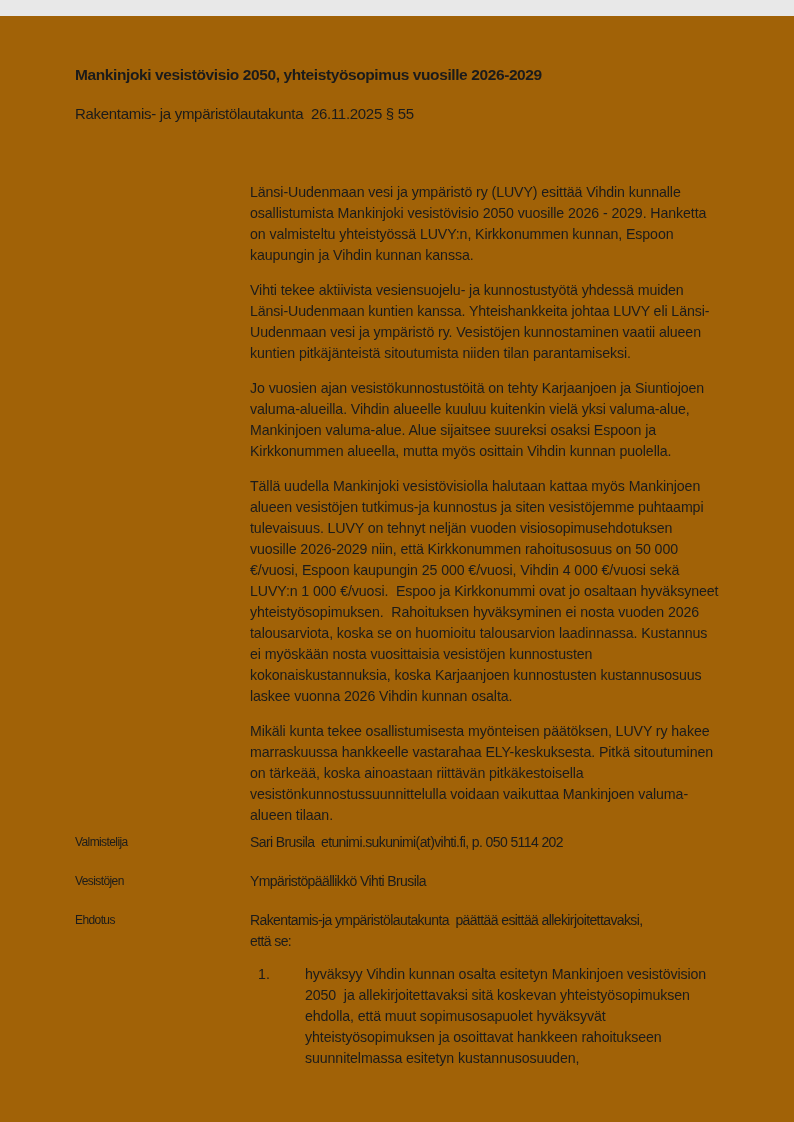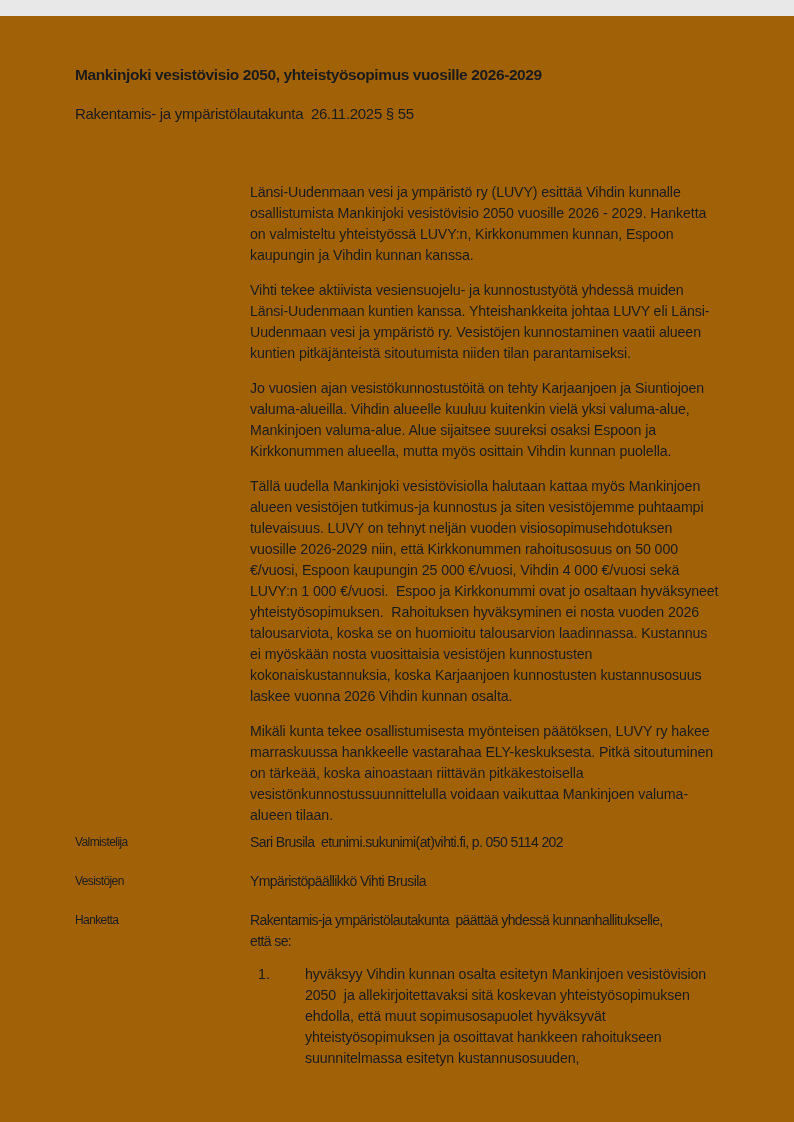--- a/index.html
+++ b/index.html
@@ -135,22 +135,22 @@
       <div class="field-label">Valmistelija</div>
       <div class="field-value">Sari Brusila  etunimi.sukunimi(at)vihti.fi, p. 050 5114 202</div>
     </div>
 
     <div class="field-row">
       <div class="field-label">Vesistöjen</div>
       <div class="field-value">Ympäristöpäällikkö Vihti Brusila</div>
     </div>
 
     <div class="field-row">
-      <div class="field-label">Hanketta</div>
-      <div class="field-value">Rakentamis-ja ympäristölautakunta  päättää yhdessä kunnanhallitukselle,
+      <div class="field-label">Ehdotus</div>
+      <div class="field-value">Rakentamis-ja ympäristölautakunta  päättää esittää allekirjoitettavaksi,
 että se:</div>
     </div>
 
   </div>
 
   <div class="decision-list">
     <div class="list-number">1.</div>
     <div class="list-text">hyväksyy Vihdin kunnan osalta esitetyn Mankinjoen vesistövision
 2050  ja allekirjoitettavaksi sitä koskevan yhteistyösopimuksen
 ehdolla, että muut sopimusosapuolet hyväksyvät

